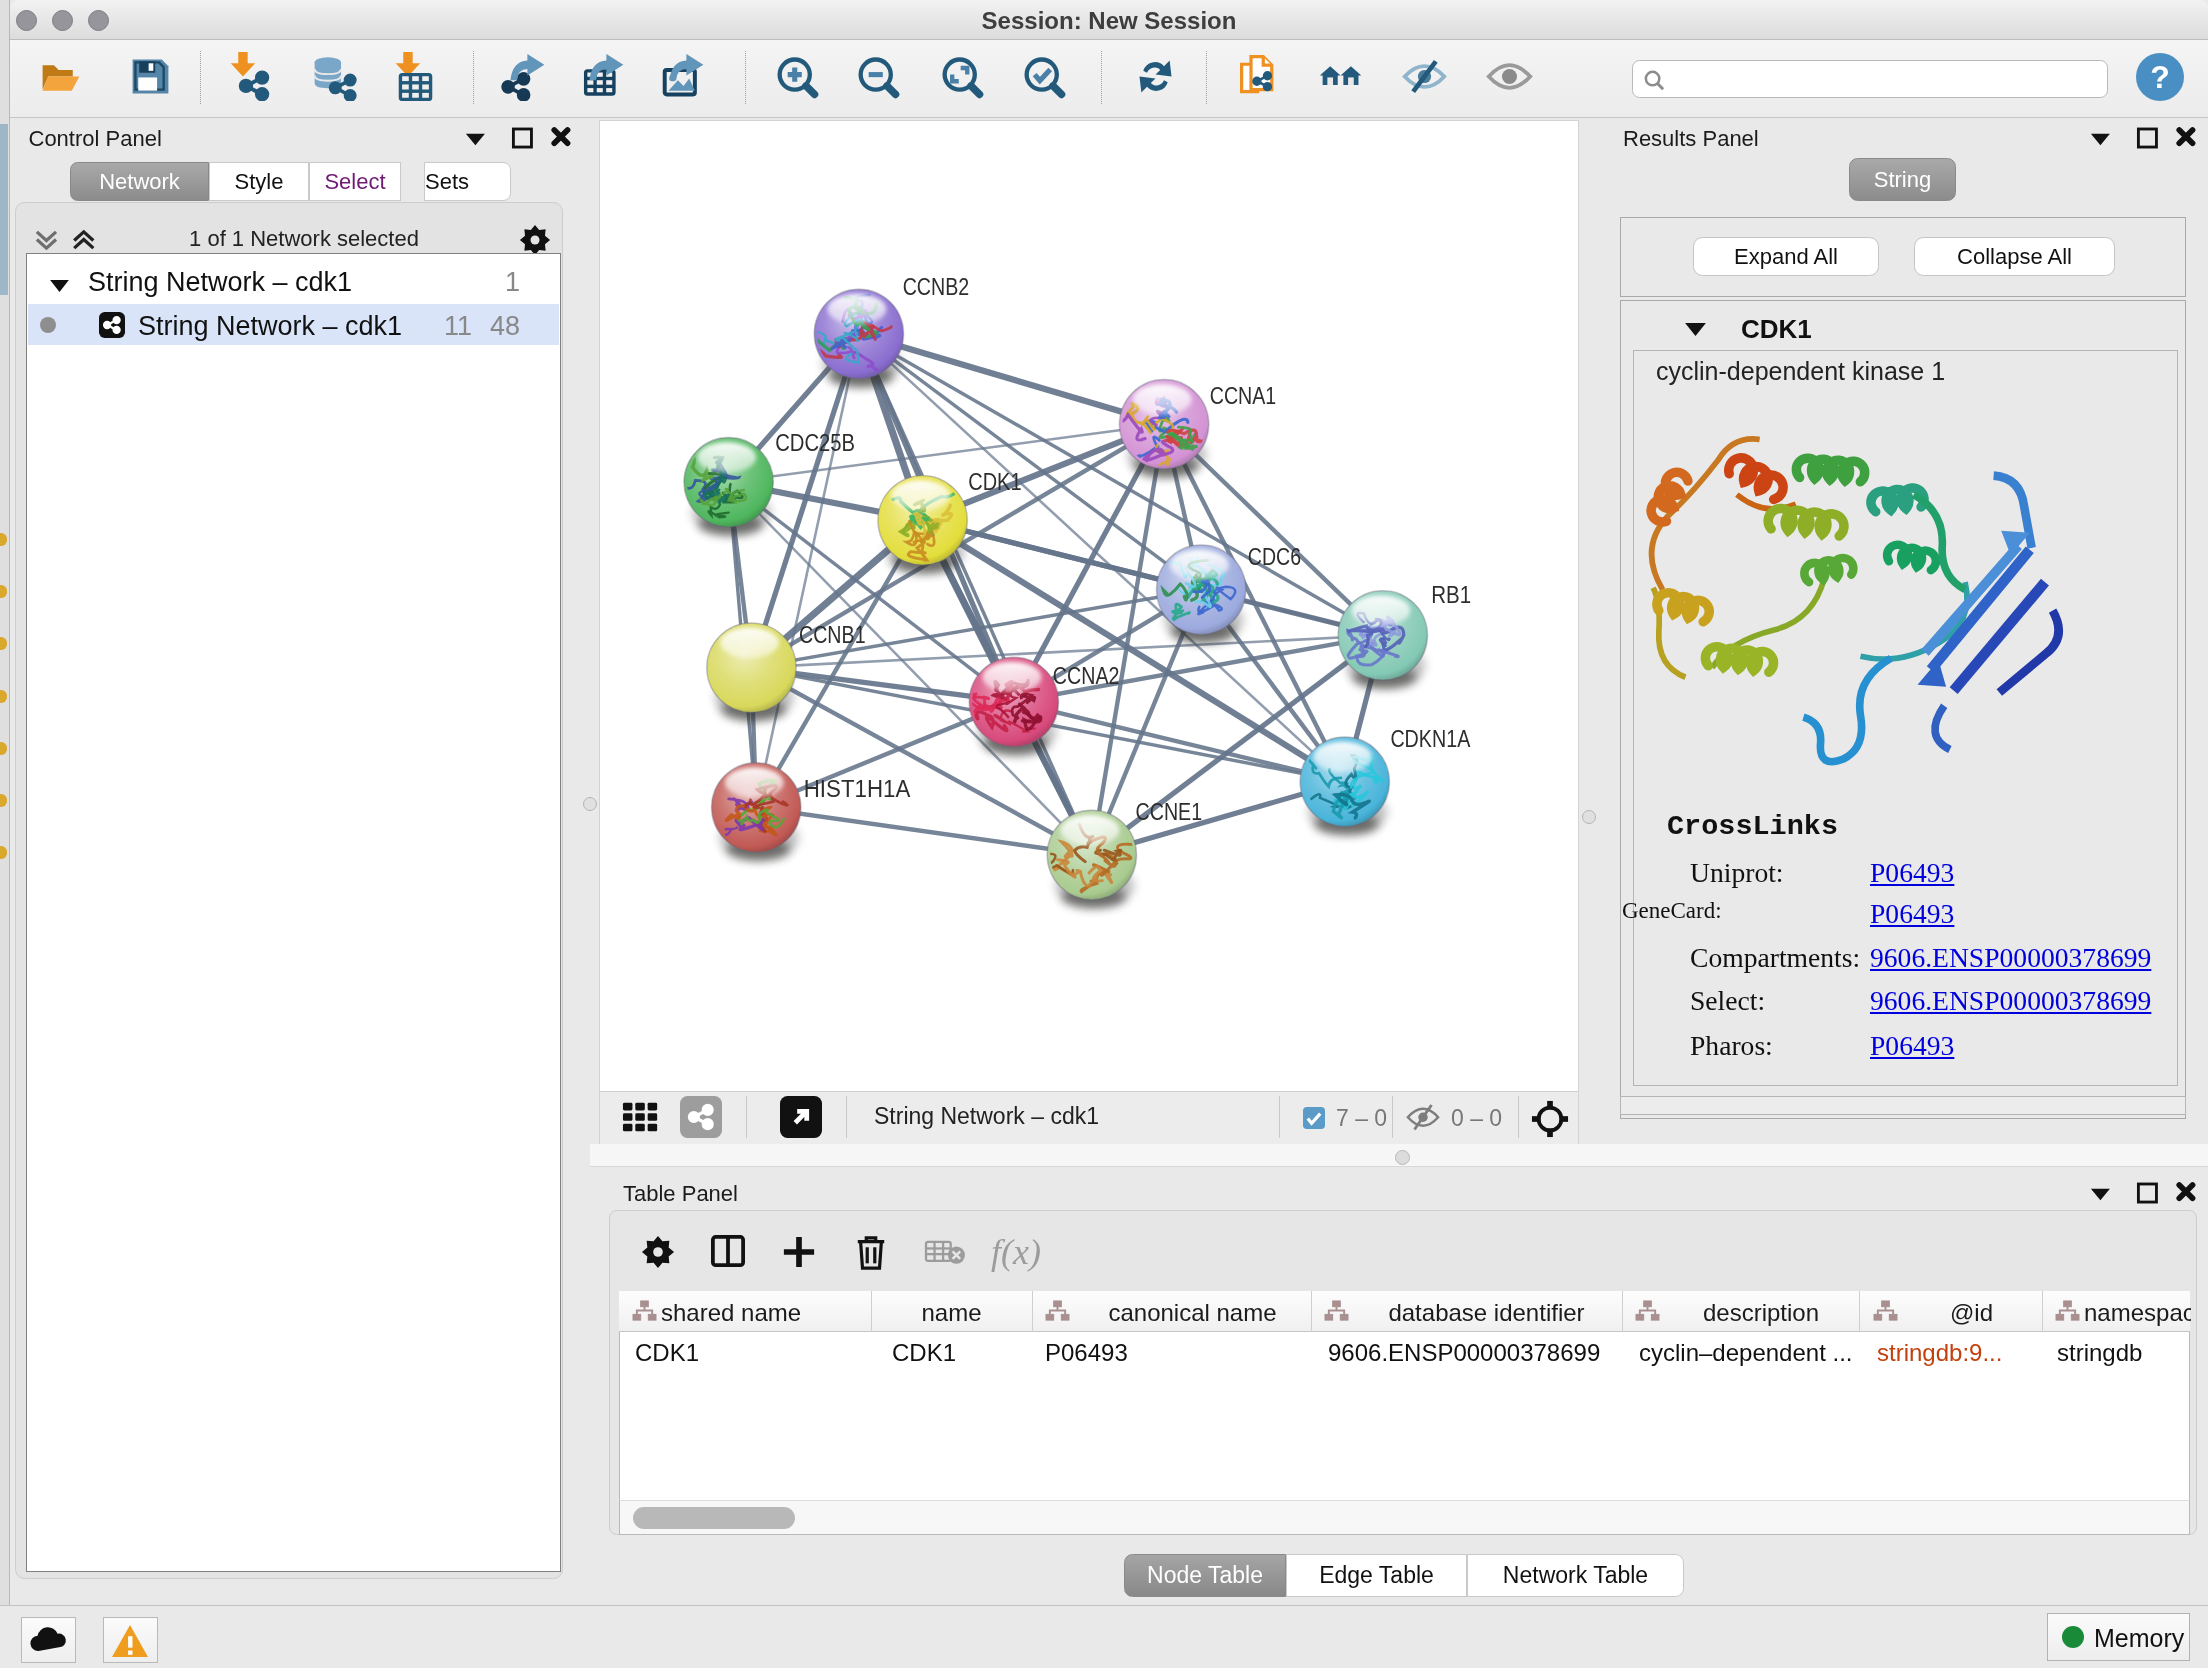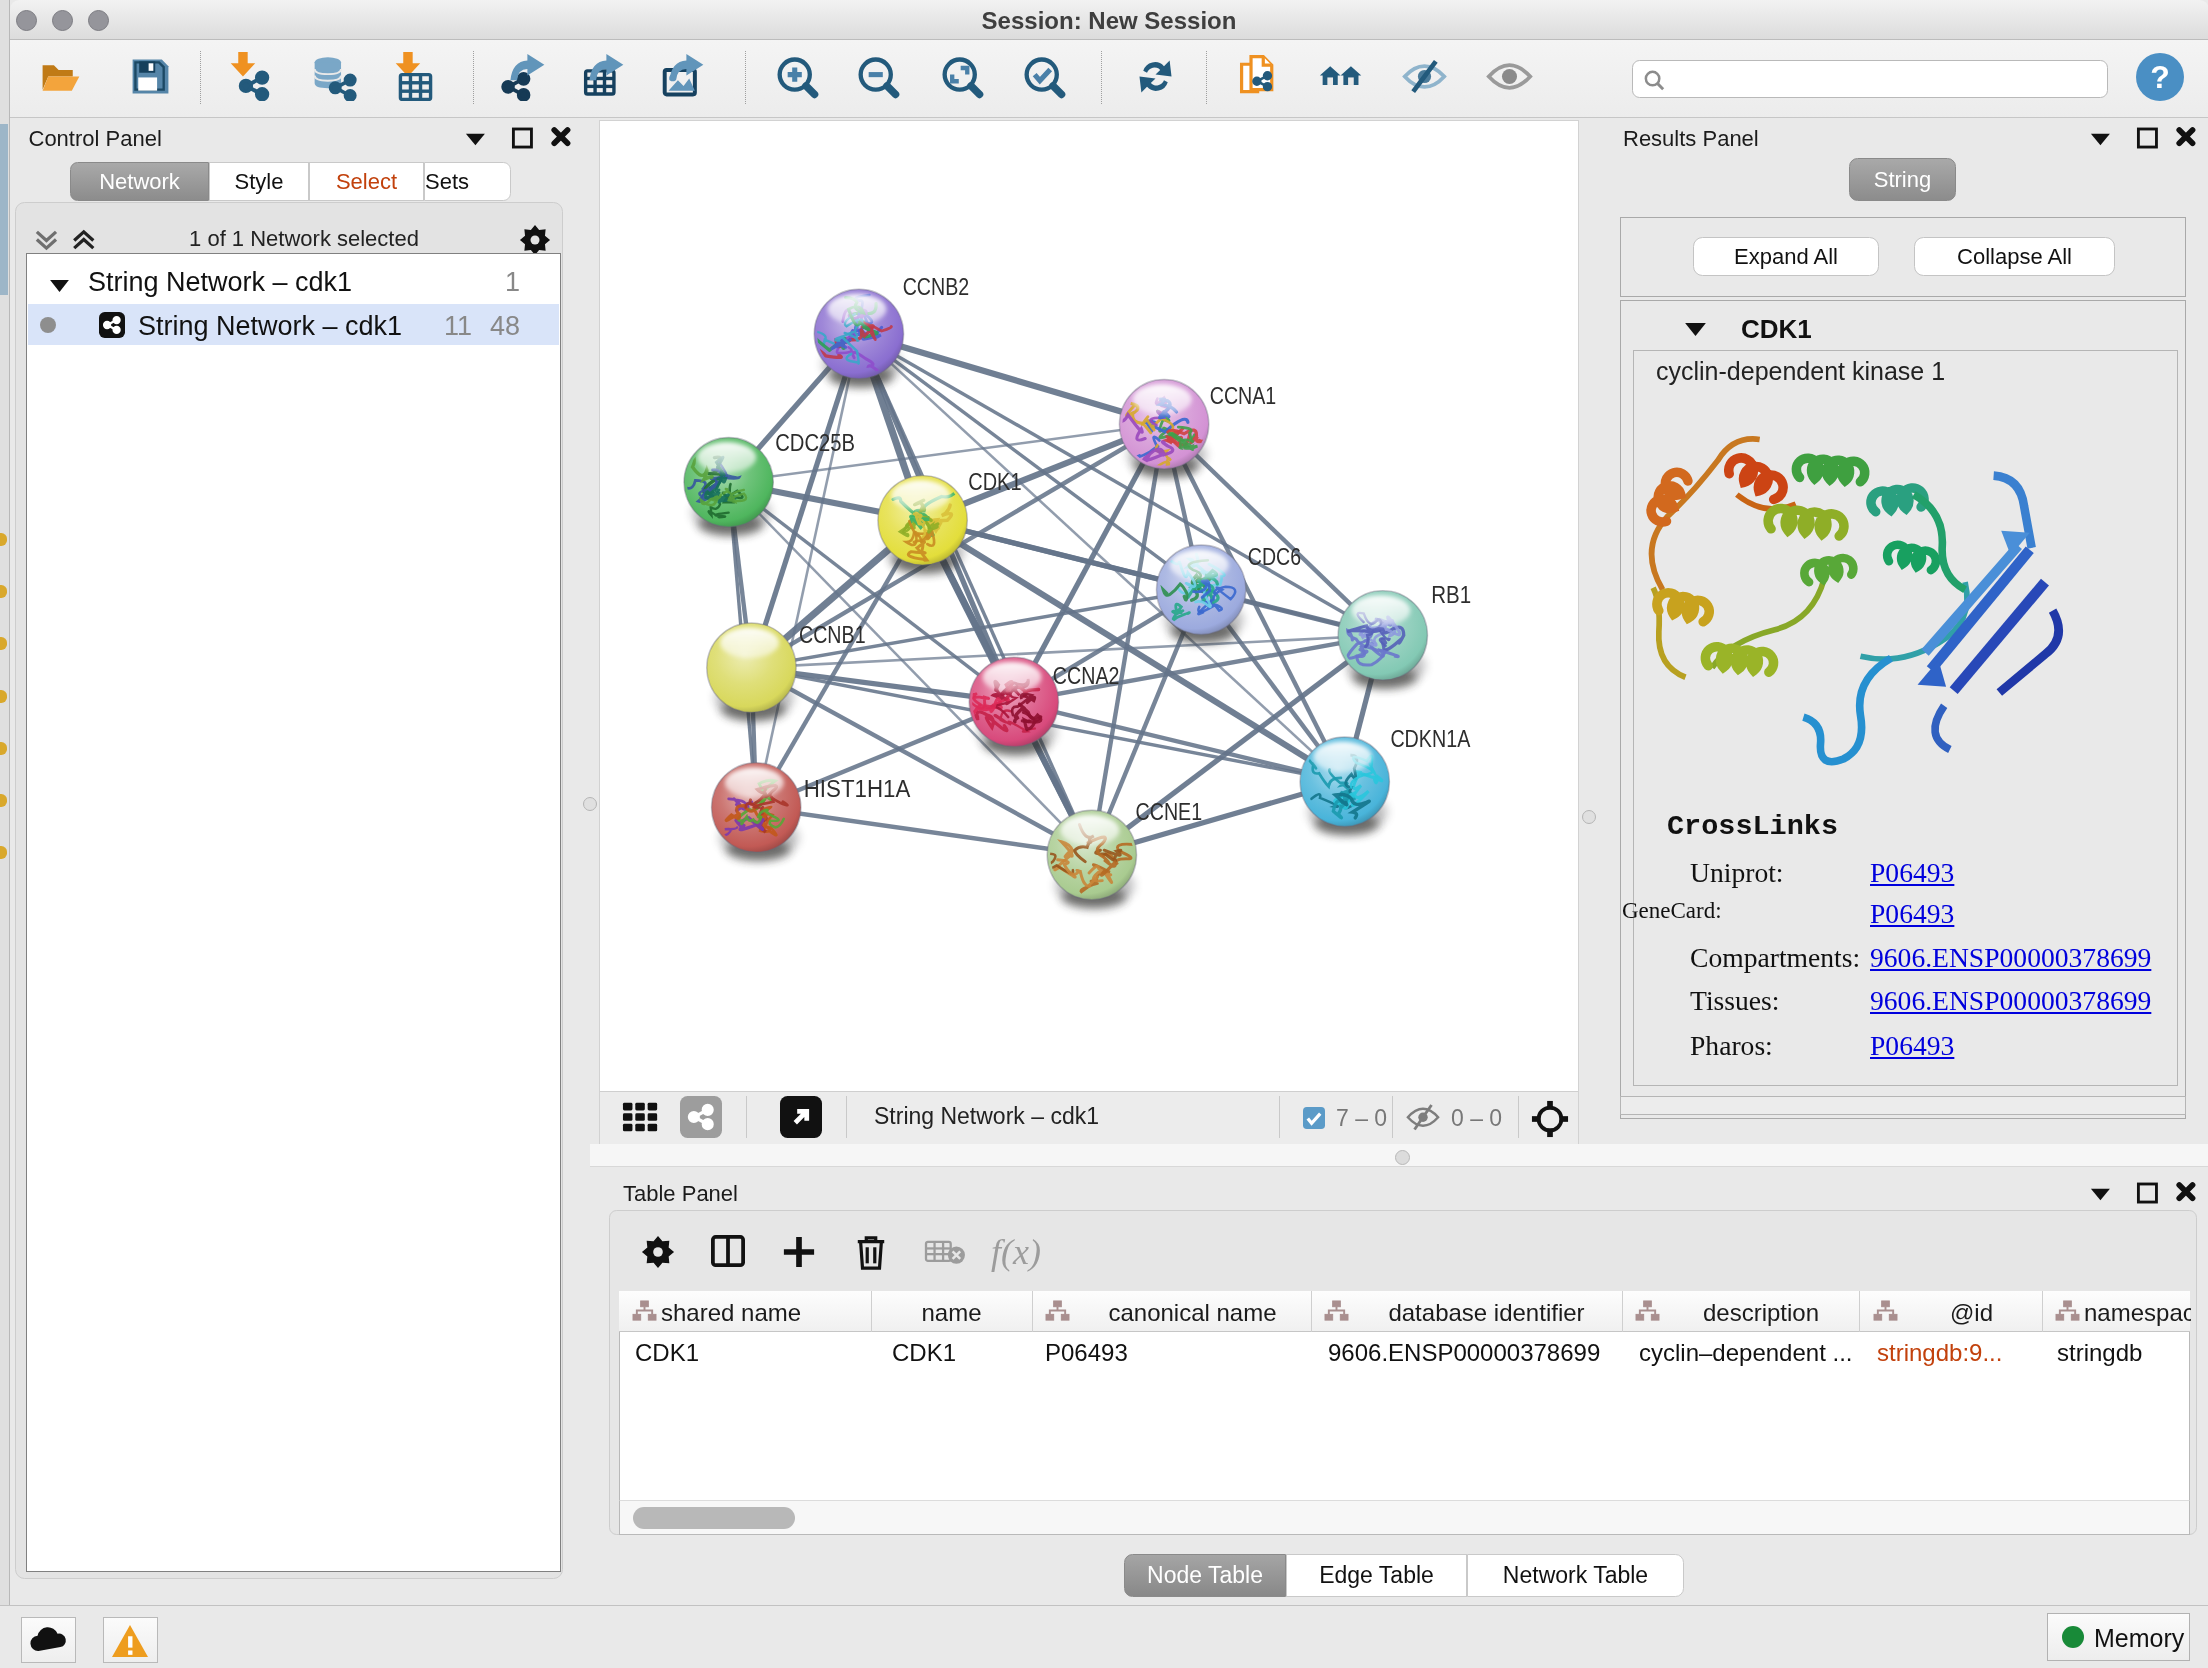--- a/index.html
+++ b/index.html
@@ -165,21 +165,21 @@
   </svg>
 <div class="abs" style="left:2136px;top:53px;width:48px;height:48px;border-radius:50%;background:#4a8fc4;color:#fff;font-size:32px;font-weight:bold;text-align:center;line-height:48px">?</div>
 <div class="abs" style="left:28.5px;top:126px;font-size:22px;color:#1b1b1b">Control Panel</div>
 <svg class="abs" style="left:464px;top:126px" width="114" height="25" viewBox="0 0 120 26">
     <path d="M2 8 l20 0 -10 12z" fill="#111"></path>
     <rect x="52" y="3" width="19" height="19" fill="none" stroke="#111" stroke-width="3"></rect>
     <path d="M95 4 l14 14 M109 4 l-14 14" stroke="#111" stroke-width="6" stroke-linecap="round"></path>
   </svg>
 <div class="abs" style="left:70px;top:162px;width:139px;height:39px;background:linear-gradient(#a9a9a9,#8c8c8c);color:#fff;border:1px solid #8a8a8a;border-radius:7.6px 0px 0px 7.6px;font-size:22px;text-align:center;line-height:37px">Network</div>
 <div class="abs" style="left:209px;top:162px;width:100px;height:39px;background:#fff;color:#111;border:1px solid #c9c9c9;border-radius:0px 0px 0px 0px;font-size:22px;text-align:center;line-height:37px">Style</div>
-<div class="abs" style="left:309px;top:162px;width:115px;height:39px;background:#fff;color:#c2410c;border:1px solid #c9c9c9;border-radius:0px 0px 0px 0px;font-size:22px;text-align:center;line-height:37px">Select</div>
+<div class="abs" style="left:309px;top:162px;width:92px;height:39px;background:#fff;color:#701a75;border:1px solid #c9c9c9;border-radius:0px 0px 0px 0px;font-size:22px;text-align:center;line-height:37px">Select</div>
 <div class="abs" style="left:424px;top:162px;width:87px;height:39px;background:#fff;color:#111;border:1px solid #c9c9c9;border-radius:0px 7.6px 7.6px 0px;font-size:22px;text-align:left;line-height:37px">Sets</div>
 <div class="abs" style="left:15px;top:202px;width:548px;height:1377px;background:#e3e3e3;border:1px solid #cdcdcd;border-radius:9.5px"></div>
 <svg class="abs" style="left:34px;top:226px" width="67" height="27" viewBox="0 0 70 28">
     <g stroke="#6f6f6f" stroke-width="3.4" fill="none">
       <path d="M3 6 l10 9 10-9 M3 14 l10 9 10-9"></path>
       <path d="M42 15 l10-9 10 9 M42 23 l10-9 10 9" stroke="#222"></path>
     </g>
   </svg>
 <div class="abs" style="left:114px;top:226px;width:380px;text-align:center;font-size:22px;color:#222">1 of 1 Network selected</div>
 <svg class="abs" style="left:519px;top:224px" width="32" height="32" viewBox="0 0 34 34">
@@ -733,21 +733,21 @@
     <path d="M1988 692 q-38 22 -32 60 q6 34 -18 46 q-26 10 -24 -16 q2 -22 -18 -28" stroke="#2690d0" stroke-width="8" fill="none"></path>
     <path d="M2044 742 q-22 32 6 46" stroke="#3060c0" stroke-width="8" fill="none"></path>
   </svg>
 <div class="abs" style="left:1667px;top:810px;font-family:Liberation Mono, monospace;font-size:28.5px;font-weight:bold;color:#111">CrossLinks</div>
 <div class="abs" style="left:1690px;top:857px;font-family:'Liberation Serif',serif;font-size:27.6px;color:#111">Uniprot:</div>
 <div class="abs" style="left:1870px;top:857px;font-family:'Liberation Serif',serif;font-size:27.6px;color:#0000dd;text-decoration:underline">P06493</div>
 <div class="abs" style="left:1622px;top:898px;font-family:Liberation Serif, serif;font-size:23px;color:#111">GeneCard:</div>
 <div class="abs" style="left:1870px;top:898px;font-family:'Liberation Serif',serif;font-size:27.6px;color:#0000dd;text-decoration:underline">P06493</div>
 <div class="abs" style="left:1690px;top:942px;font-family:'Liberation Serif',serif;font-size:27.6px;color:#111">Compartments:</div>
 <div class="abs" style="left:1870px;top:942px;font-family:'Liberation Serif',serif;font-size:27.6px;color:#0000dd;text-decoration:underline">9606.ENSP00000378699</div>
-<div class="abs" style="left:1690px;top:985px;font-family:'Liberation Serif',serif;font-size:27.6px;color:#111">Tissues:</div>
+<div class="abs" style="left:1690px;top:985px;font-family:'Liberation Serif',serif;font-size:27.6px;color:#111">Select:</div>
 <div class="abs" style="left:1870px;top:985px;font-family:'Liberation Serif',serif;font-size:27.6px;color:#0000dd;text-decoration:underline">9606.ENSP00000378699</div>
 <div class="abs" style="left:1690px;top:1030px;font-family:'Liberation Serif',serif;font-size:27.6px;color:#111">Pharos:</div>
 <div class="abs" style="left:1870px;top:1030px;font-family:'Liberation Serif',serif;font-size:27.6px;color:#0000dd;text-decoration:underline">P06493</div>
 <div class="abs" style="left:1620px;top:1096px;width:566px;height:19px;border:1px solid #b5b5b5;background:#ececec"></div>
 <div class="abs" style="left:623px;top:1181px;font-size:22px;color:#1b1b1b">Table Panel</div>
 <svg class="abs" style="left:2089px;top:1181px" width="114" height="25" viewBox="0 0 120 26">
     <path d="M2 8 l20 0 -10 12z" fill="#111"></path>
     <rect x="52" y="3" width="19" height="19" fill="none" stroke="#111" stroke-width="3"></rect>
     <path d="M95 4 l14 14 M109 4 l-14 14" stroke="#111" stroke-width="6" stroke-linecap="round"></path>
   </svg>

